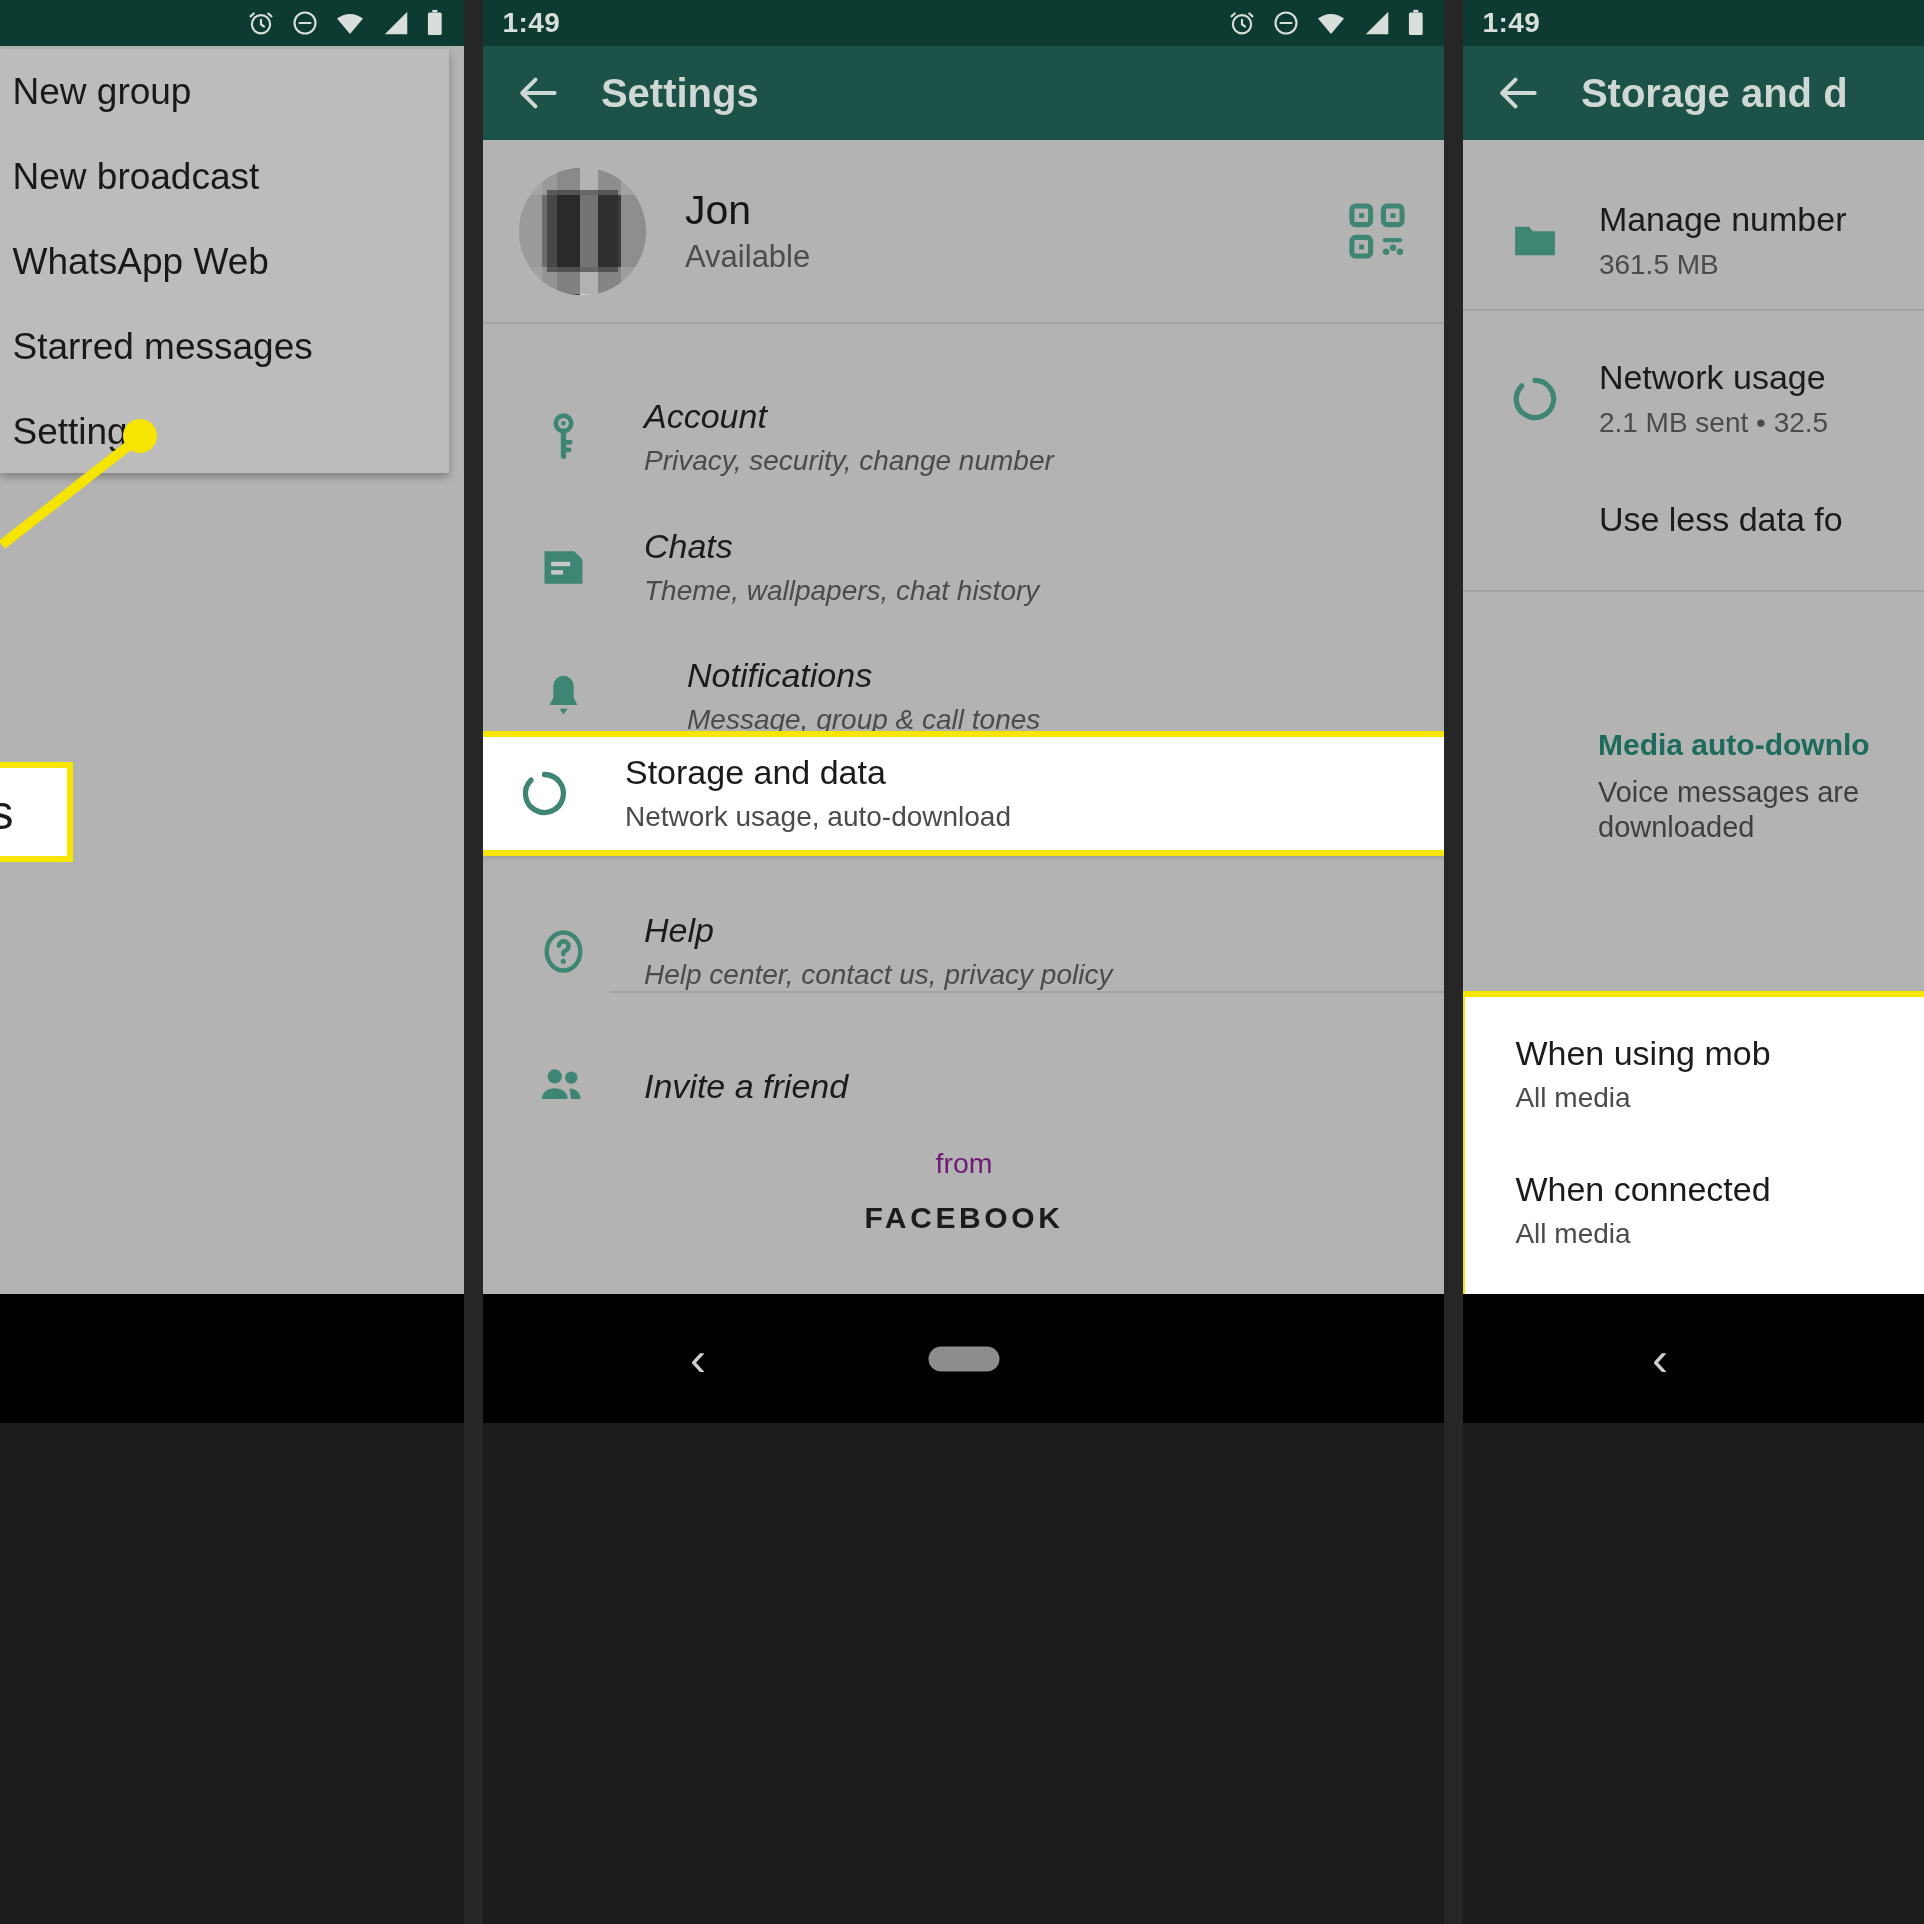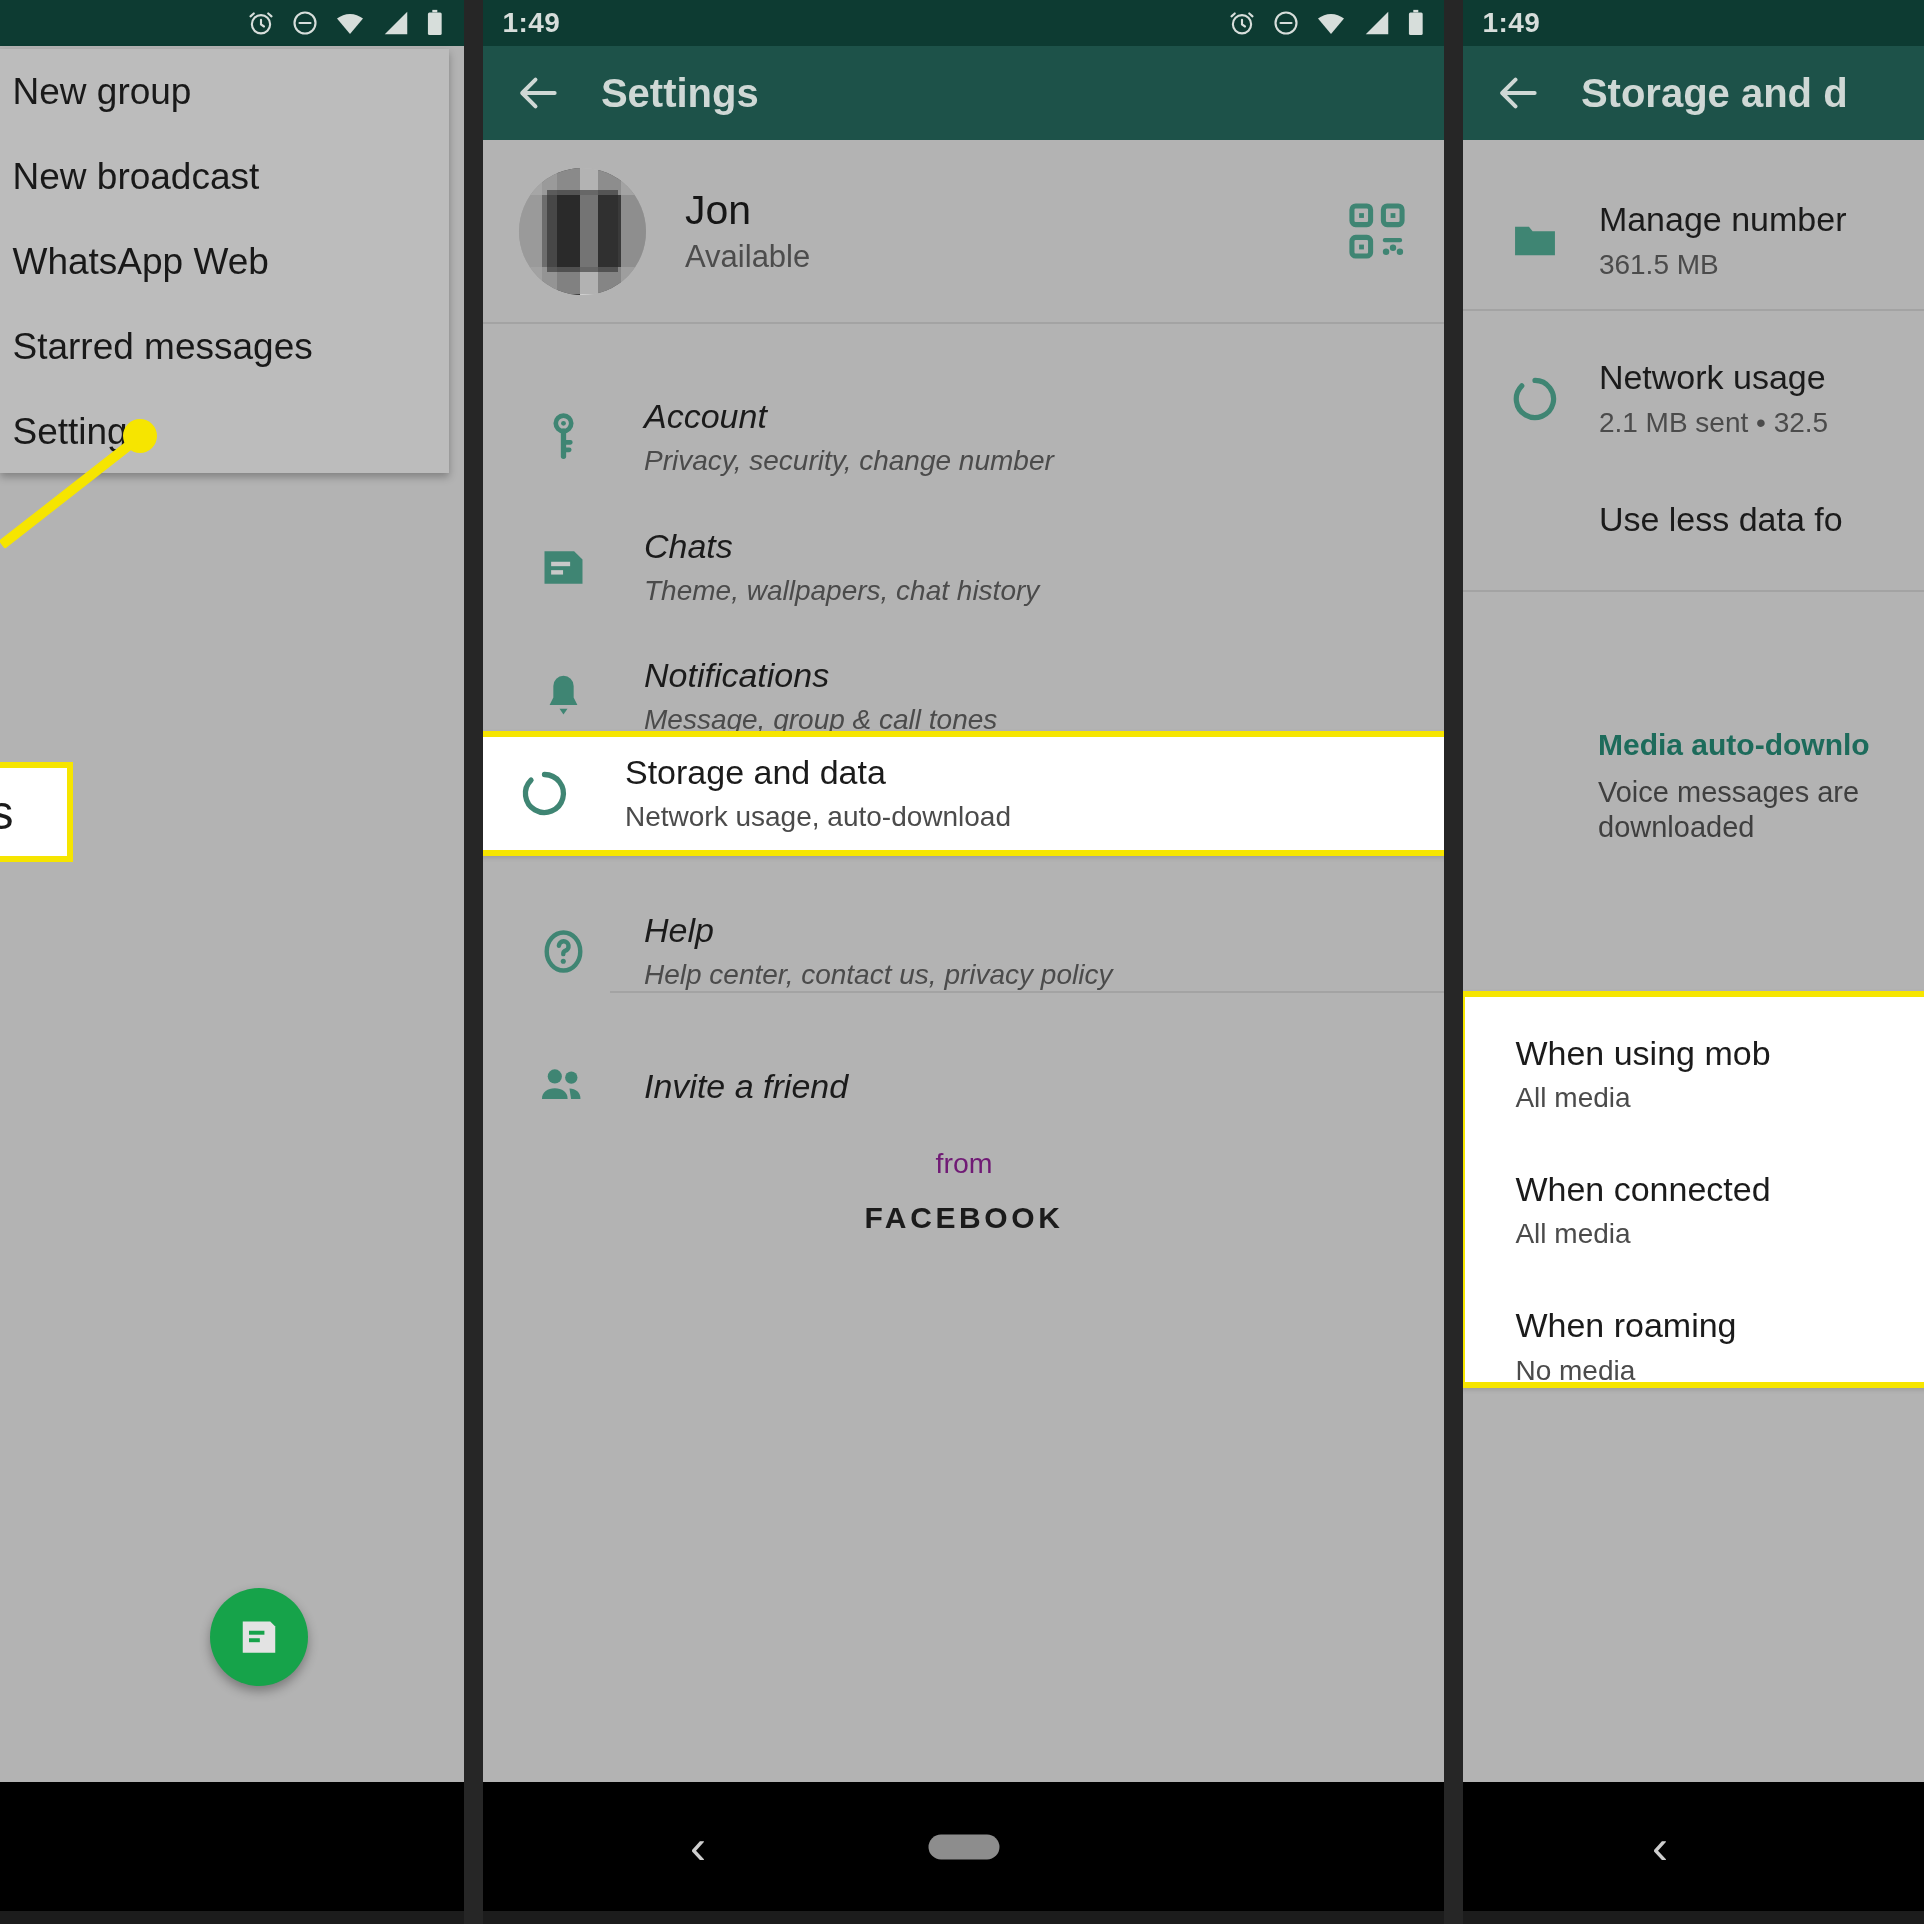--- a/index.html
+++ b/index.html
@@ -5,21 +5,21 @@
   * { box-sizing: border-box; margin: 0; padding: 0; }
   html, body {
     width: 1925px; height: 1925px;
     background: #000;
     font-family: "Liberation Sans", sans-serif;
     overflow: hidden;
   }
   .stage { position: relative; width: 1925px; height: 1925px; background: #1c1c1c; }
 
   
-  .panel { position: absolute; top: 0; height: 1911px; overflow: hidden; background: #b3b3b3; }
+  .panel { position: absolute; top: 0; height: 1423px; overflow: hidden; background: #b3b3b3; }
   #panel-left   { left: 0px;    width: 464px; }
   #panel-mid    { left: 483px;  width: 962px; }
   #panel-right  { left: 1463px; width: 462px; }
   .divider { position: absolute; top: 0; height: 1925px; width: 18.7px; background: #262626; }
   #div1 { left: 464px; }
   #div2 { left: 1444px; }
 
   
   .statusbar {
     position: absolute; top: 0; left: 0; right: 0; height: 46px;
@@ -293,21 +293,21 @@
             <rect x="6.4" y="9.4" width="8.6" height="2" fill="#c9c9c9"></rect>
             <rect x="6.4" y="13.2" width="5.4" height="2" fill="#c9c9c9"></rect>
           </svg>
         </div>
         <div class="txt">
           <div class="r-title">Chats</div>
           <div class="r-sub">Theme, wallpapers, chat history</div>
         </div>
       </div>
 
-      <div class="srow" style="position:absolute; top:492px; left:0; right:0; height:129px;">
+      <div class="srow" style="position:absolute; top:492px; left:0; right:0; height:129px;gap:43px;">
         <div class="ico">
           <svg width="53" height="53" viewBox="0 0 24 24">
             <path d="M12 2.6a4.6 4.6 0 0 1 4.6 4.6v5.2l1.7 3.4H5.7l1.7-3.4V7.2A4.6 4.6 0 0 1 12 2.6z" fill="#3f8573"></path>
             <path d="M10.2 17.6h3.6l-1.8 2.6z" fill="#3f8573"></path>
           </svg>
         </div>
         <div class="txt">
           <div class="r-title">Notifications</div>
           <div class="r-sub">Message, group &amp; call tones</div>
         </div>

